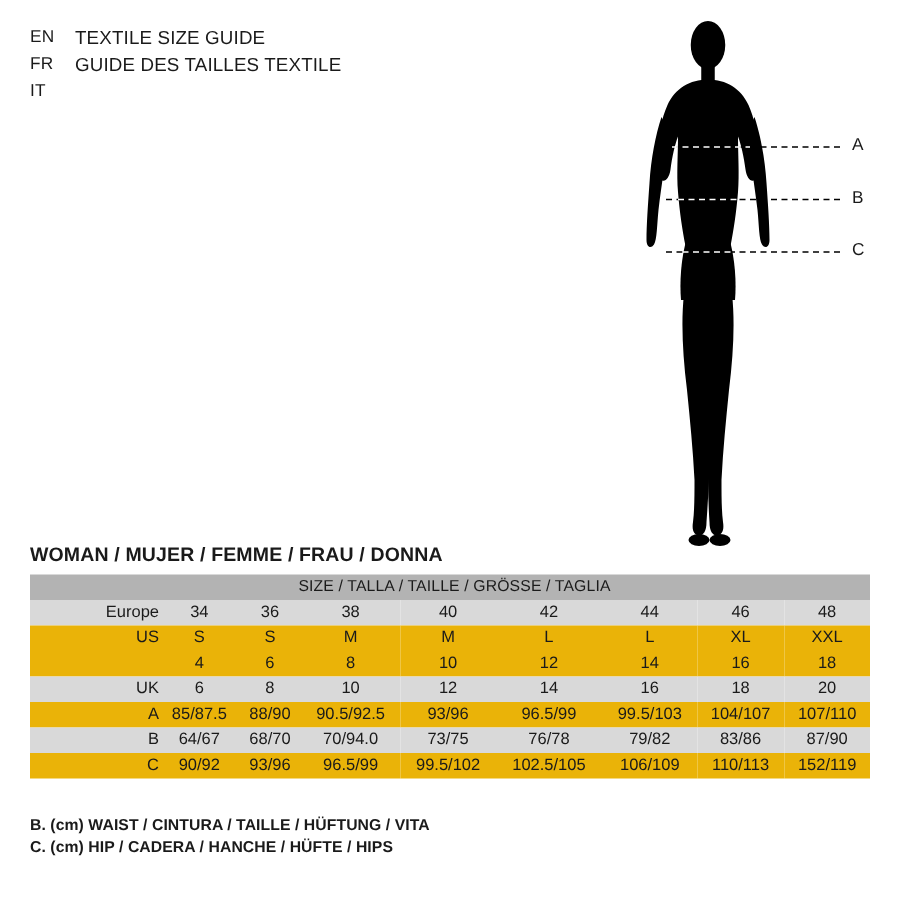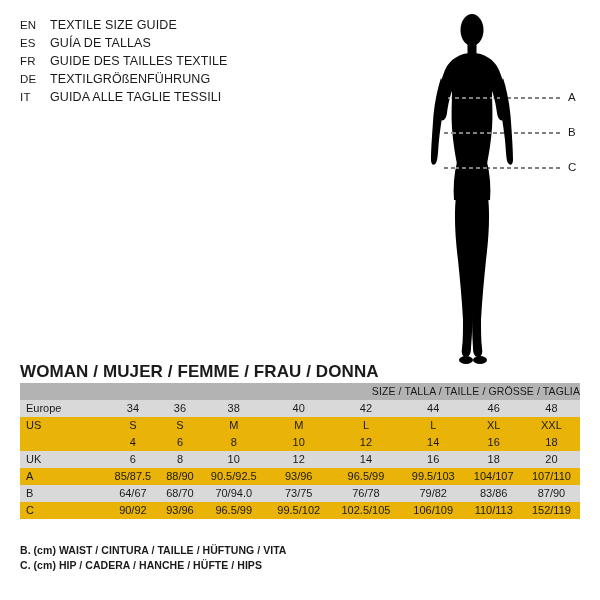--- a/index.html
+++ b/index.html
@@ -64,21 +64,21 @@
     font-size: 11.5px;
     color: #1a1a1a;
     left: 168px;
   }
 
   
   .section-heading {
     position: absolute;
     top: 362px;
     left: 20px;
-    font-size: 17px;
+    font-size: 13px;
     font-weight: bold;
     letter-spacing: 0.1px;
     color: #1a1a1a;
     text-align: right;
   }
 
   
   .size-table {
     position: absolute;
     top: 383px;
@@ -89,28 +89,28 @@
   }
   .size-table td, .size-table th {
     padding: 0;
     height: 17px;
     text-align: center;
     font-weight: normal;
     color: #1a1a1a;
     line-height: 17px;
   }
   .size-table .row-head {
-    text-align: left;
+    text-align: right;
     padding-left: 6px;
     width: 80px;
   }
   .hdr-row td {
     background: #b3b3b3;
     font-size: 10.5px;
-    text-align: right;
+    text-align: center;
     padding-left: 6px;
     letter-spacing: 0.1px;
     margin-left: 21px;
   }
   .row-shade td {
     background: #d9d9d9;
     text-align: center;
   }
   .row-plain td {
     background: #eab308;
@@ -135,34 +135,25 @@
 <body>
 
 <div class="page">
 
   <div class="titles">
     <div class="title-row">
       <div class="title-lang">EN</div>
       <div class="title-text">TEXTILE SIZE GUIDE</div>
     </div>
     <div class="title-row">
-      <div class="title-lang">ES</div>
-      <div class="title-text">GUÍA DE TALLAS</div>
-    </div>
-    <div class="title-row">
       <div class="title-lang">FR</div>
       <div class="title-text">GUIDE DES TAILLES TEXTILE</div>
     </div>
     <div class="title-row">
-      <div class="title-lang">DE</div>
-      <div class="title-text">TEXTILGRÖßENFÜHRUNG</div>
-    </div>
-    <div class="title-row">
       <div class="title-lang">IT</div>
-      <div class="title-text">GUIDA ALLE TAGLIE TESSILI</div>
     </div>
   </div>
 
   <div class="figure-wrap">
     <svg class="figure-svg" width="190" height="360" viewBox="0 0 190 360">
 
       <g fill="#000000">
 
         <ellipse cx="72" cy="22" rx="11.5" ry="16"></ellipse>
 

